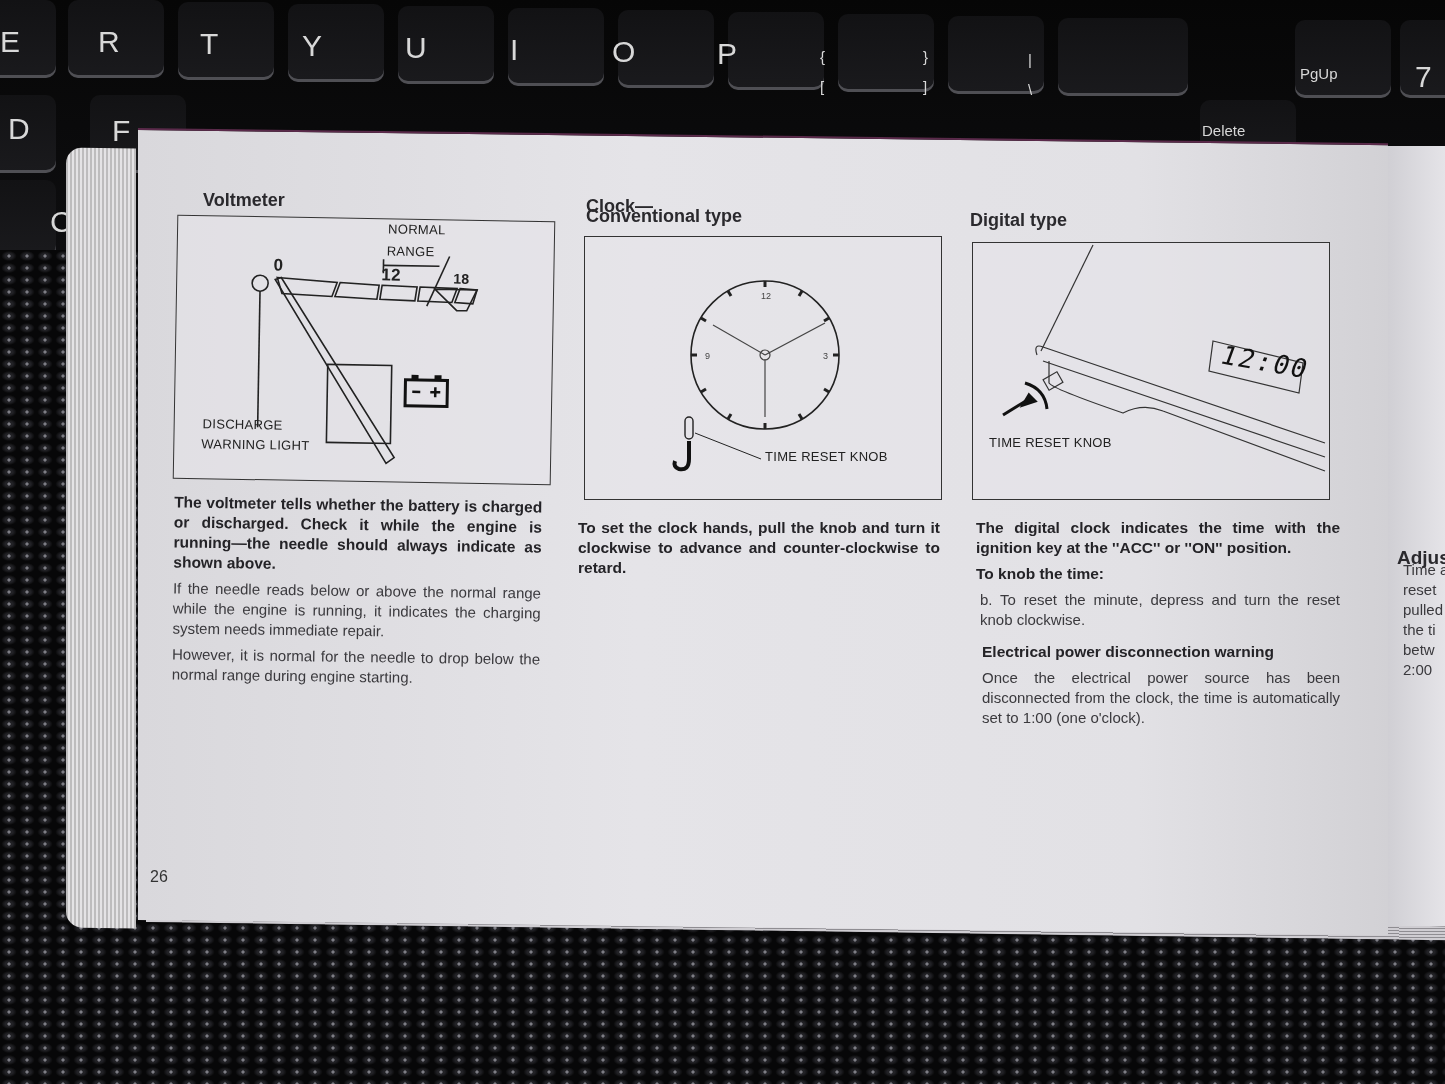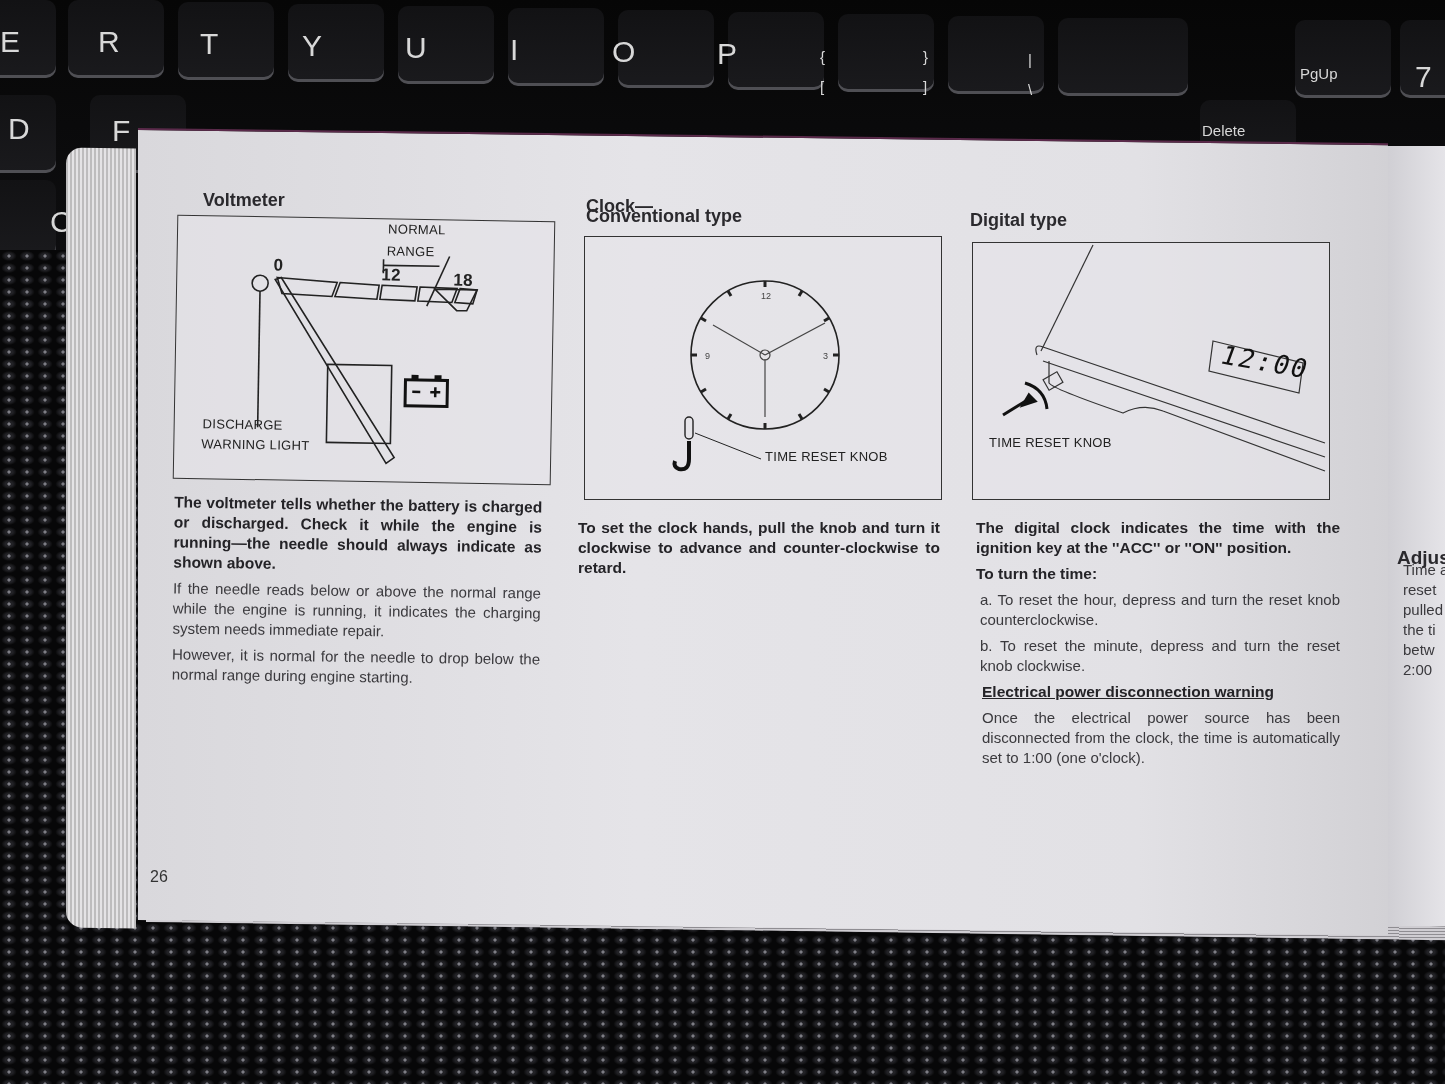--- a/index.html
+++ b/index.html
@@ -130,21 +130,21 @@
         <rect x="230" y="160" width="42" height="26" fill="none" stroke="#111" stroke-width="3"></rect>
         <rect x="236" y="155" width="7" height="5" fill="#111"></rect>
         <rect x="259" y="155" width="7" height="5" fill="#111"></rect>
         <line x1="237" y1="172" x2="245" y2="172" stroke="#111" stroke-width="2.5"></line>
         <line x1="255" y1="172" x2="265" y2="172" stroke="#111" stroke-width="2.5"></line>
         <line x1="260" y1="167" x2="260" y2="177" stroke="#111" stroke-width="2.5"></line>
       </g>
     </svg>
     <span class="label" style="left:96px;top:38px;font-size:17px;font-weight:700;">0</span>
     <span class="label" style="left:204px;top:46px;font-size:17px;font-weight:700;">12</span>
-    <span class="label" style="left:276px;top:50px;font-size:17px;font-weight:700;">18</span>
+    <span class="label" style="left:276px;top:50px;font-size:14px;font-weight:700;">18</span>
     <span class="label" style="left:210px;top:2px;">NORMAL</span>
     <span class="label" style="left:209px;top:24px;">RANGE</span>
     <span class="label" style="left:28px;top:200px;">DISCHARGE</span>
     <span class="label" style="left:27px;top:220px;">WARNING LIGHT</span>
   </div>
   <div style="position:absolute;left:8px;top:305px;width:368px;transform:rotate(.8deg);">
     <div class="bold">The voltmeter tells whether the battery is charged or discharged. Check it while the engine is running—the needle should always indicate as shown above.</div>
     <div class="para">If the needle reads below or above the normal range while the engine is running, it indicates the charging system needs immediate repair.</div>
     <div class="para">However, it is normal for the needle to drop below the normal range during engine starting.</div>
   </div>
@@ -207,21 +207,20 @@
         <path d="M52 140 Q72 146 74 166"></path>
         <line x1="30" y1="172" x2="56" y2="156"></line>
         <polygon points="56,152 62,158 50,162" fill="#111"></polygon>
       </g>
     </svg>
     <span style="position:absolute;left:248px;top:104px;font-family:'DejaVu Sans Mono',monospace;font-size:26px;color:#111;transform:rotate(10deg) skewX(-10deg);letter-spacing:2px;">12:00</span>
     <span class="label" style="left:16px;top:192px;">TIME RESET KNOB</span>
   </div>
   <div style="position:absolute;left:8px;top:308px;width:364px;">
     <div class="bold">The digital clock indicates the time with the ignition key at the ''ACC'' or ''ON'' position.</div>
-    <div class="bold" style="margin-top:6px;">To turn the time:</div>
-    <div class="para" style="padding-left:4px;">a.  To reset the hour, depress and turn the reset knob counterclockwise.</div>
+    <div class="bold" style="margin-top:6px;">To knob the time:</div>
     <div class="para" style="padding-left:4px;">b.  To reset the minute, depress and turn the reset knob clockwise.</div>
-    <div class="bold" style="margin-top:6px;padding-left:6px;text-decoration:underline;">Electrical power disconnection warning</div>
+    <div class="bold" style="margin-top:12px;padding-left:6px;">Electrical power disconnection warning</div>
     <div class="para" style="padding-left:6px;">Once the electrical power source has been disconnected from the clock, the time is automatically set to 1:00 (one o'clock).</div>
   </div>
 </div>
 
 <div class="pnum">26</div>
 
 </body></html>

